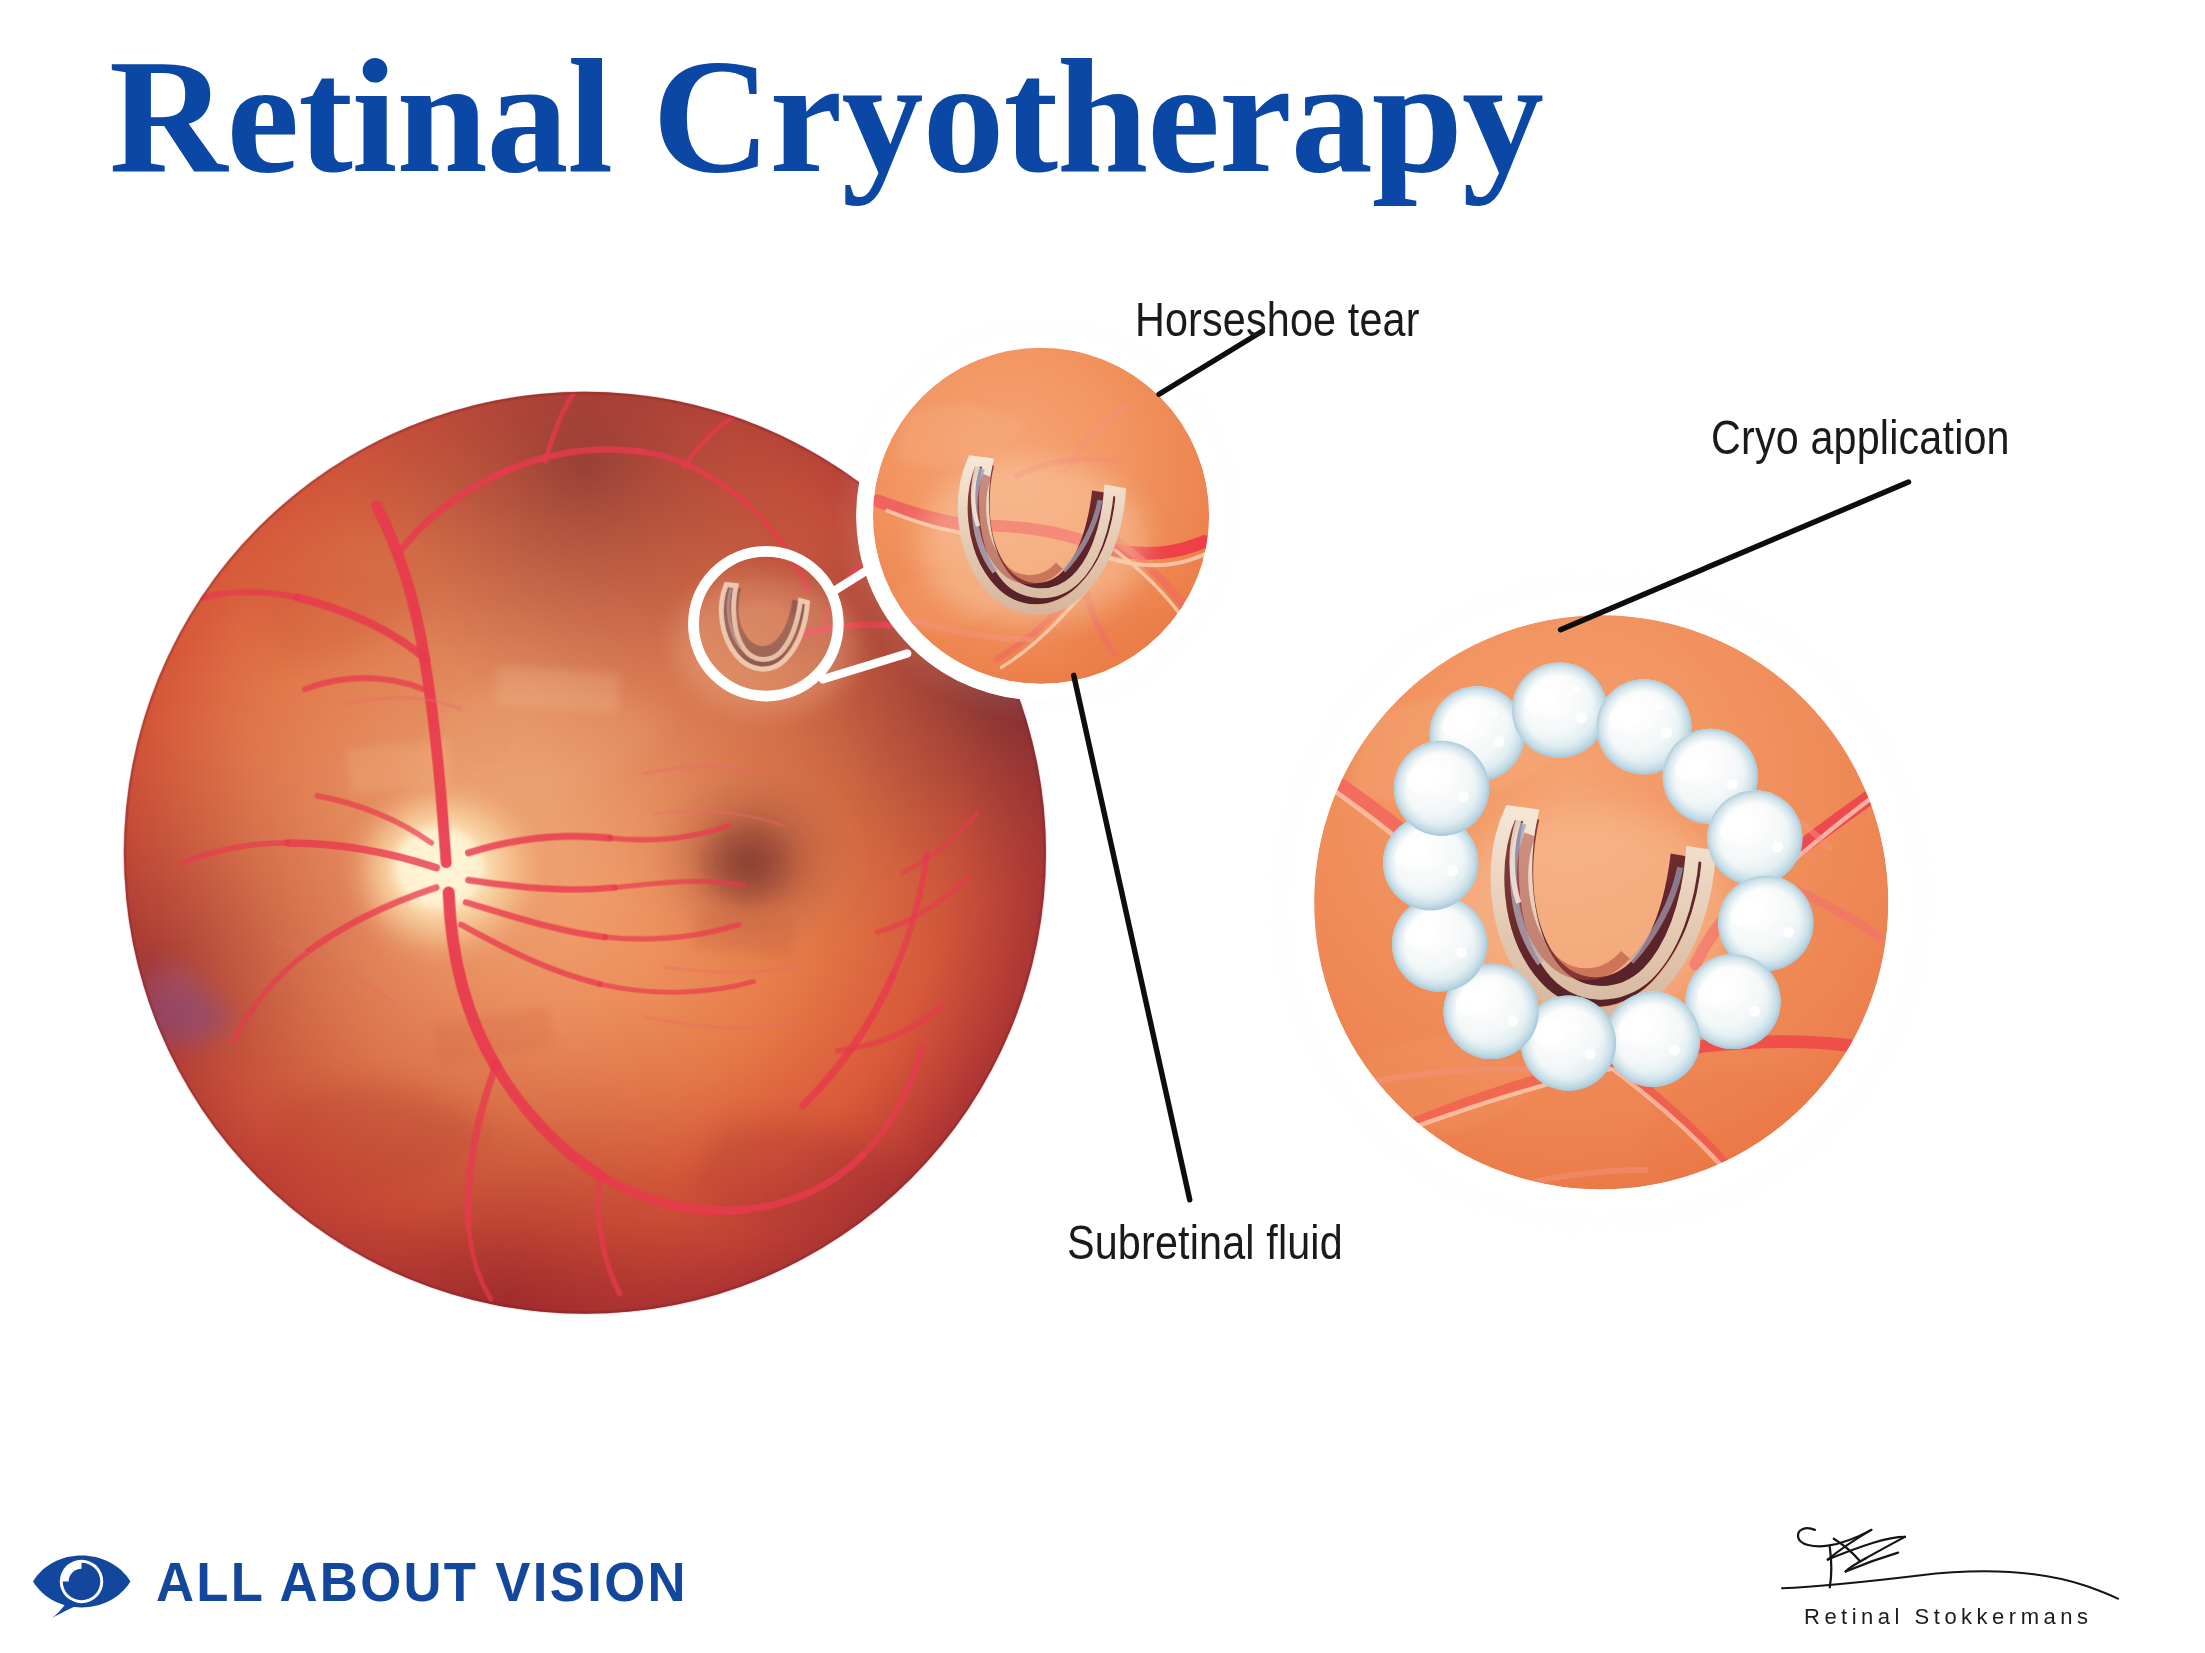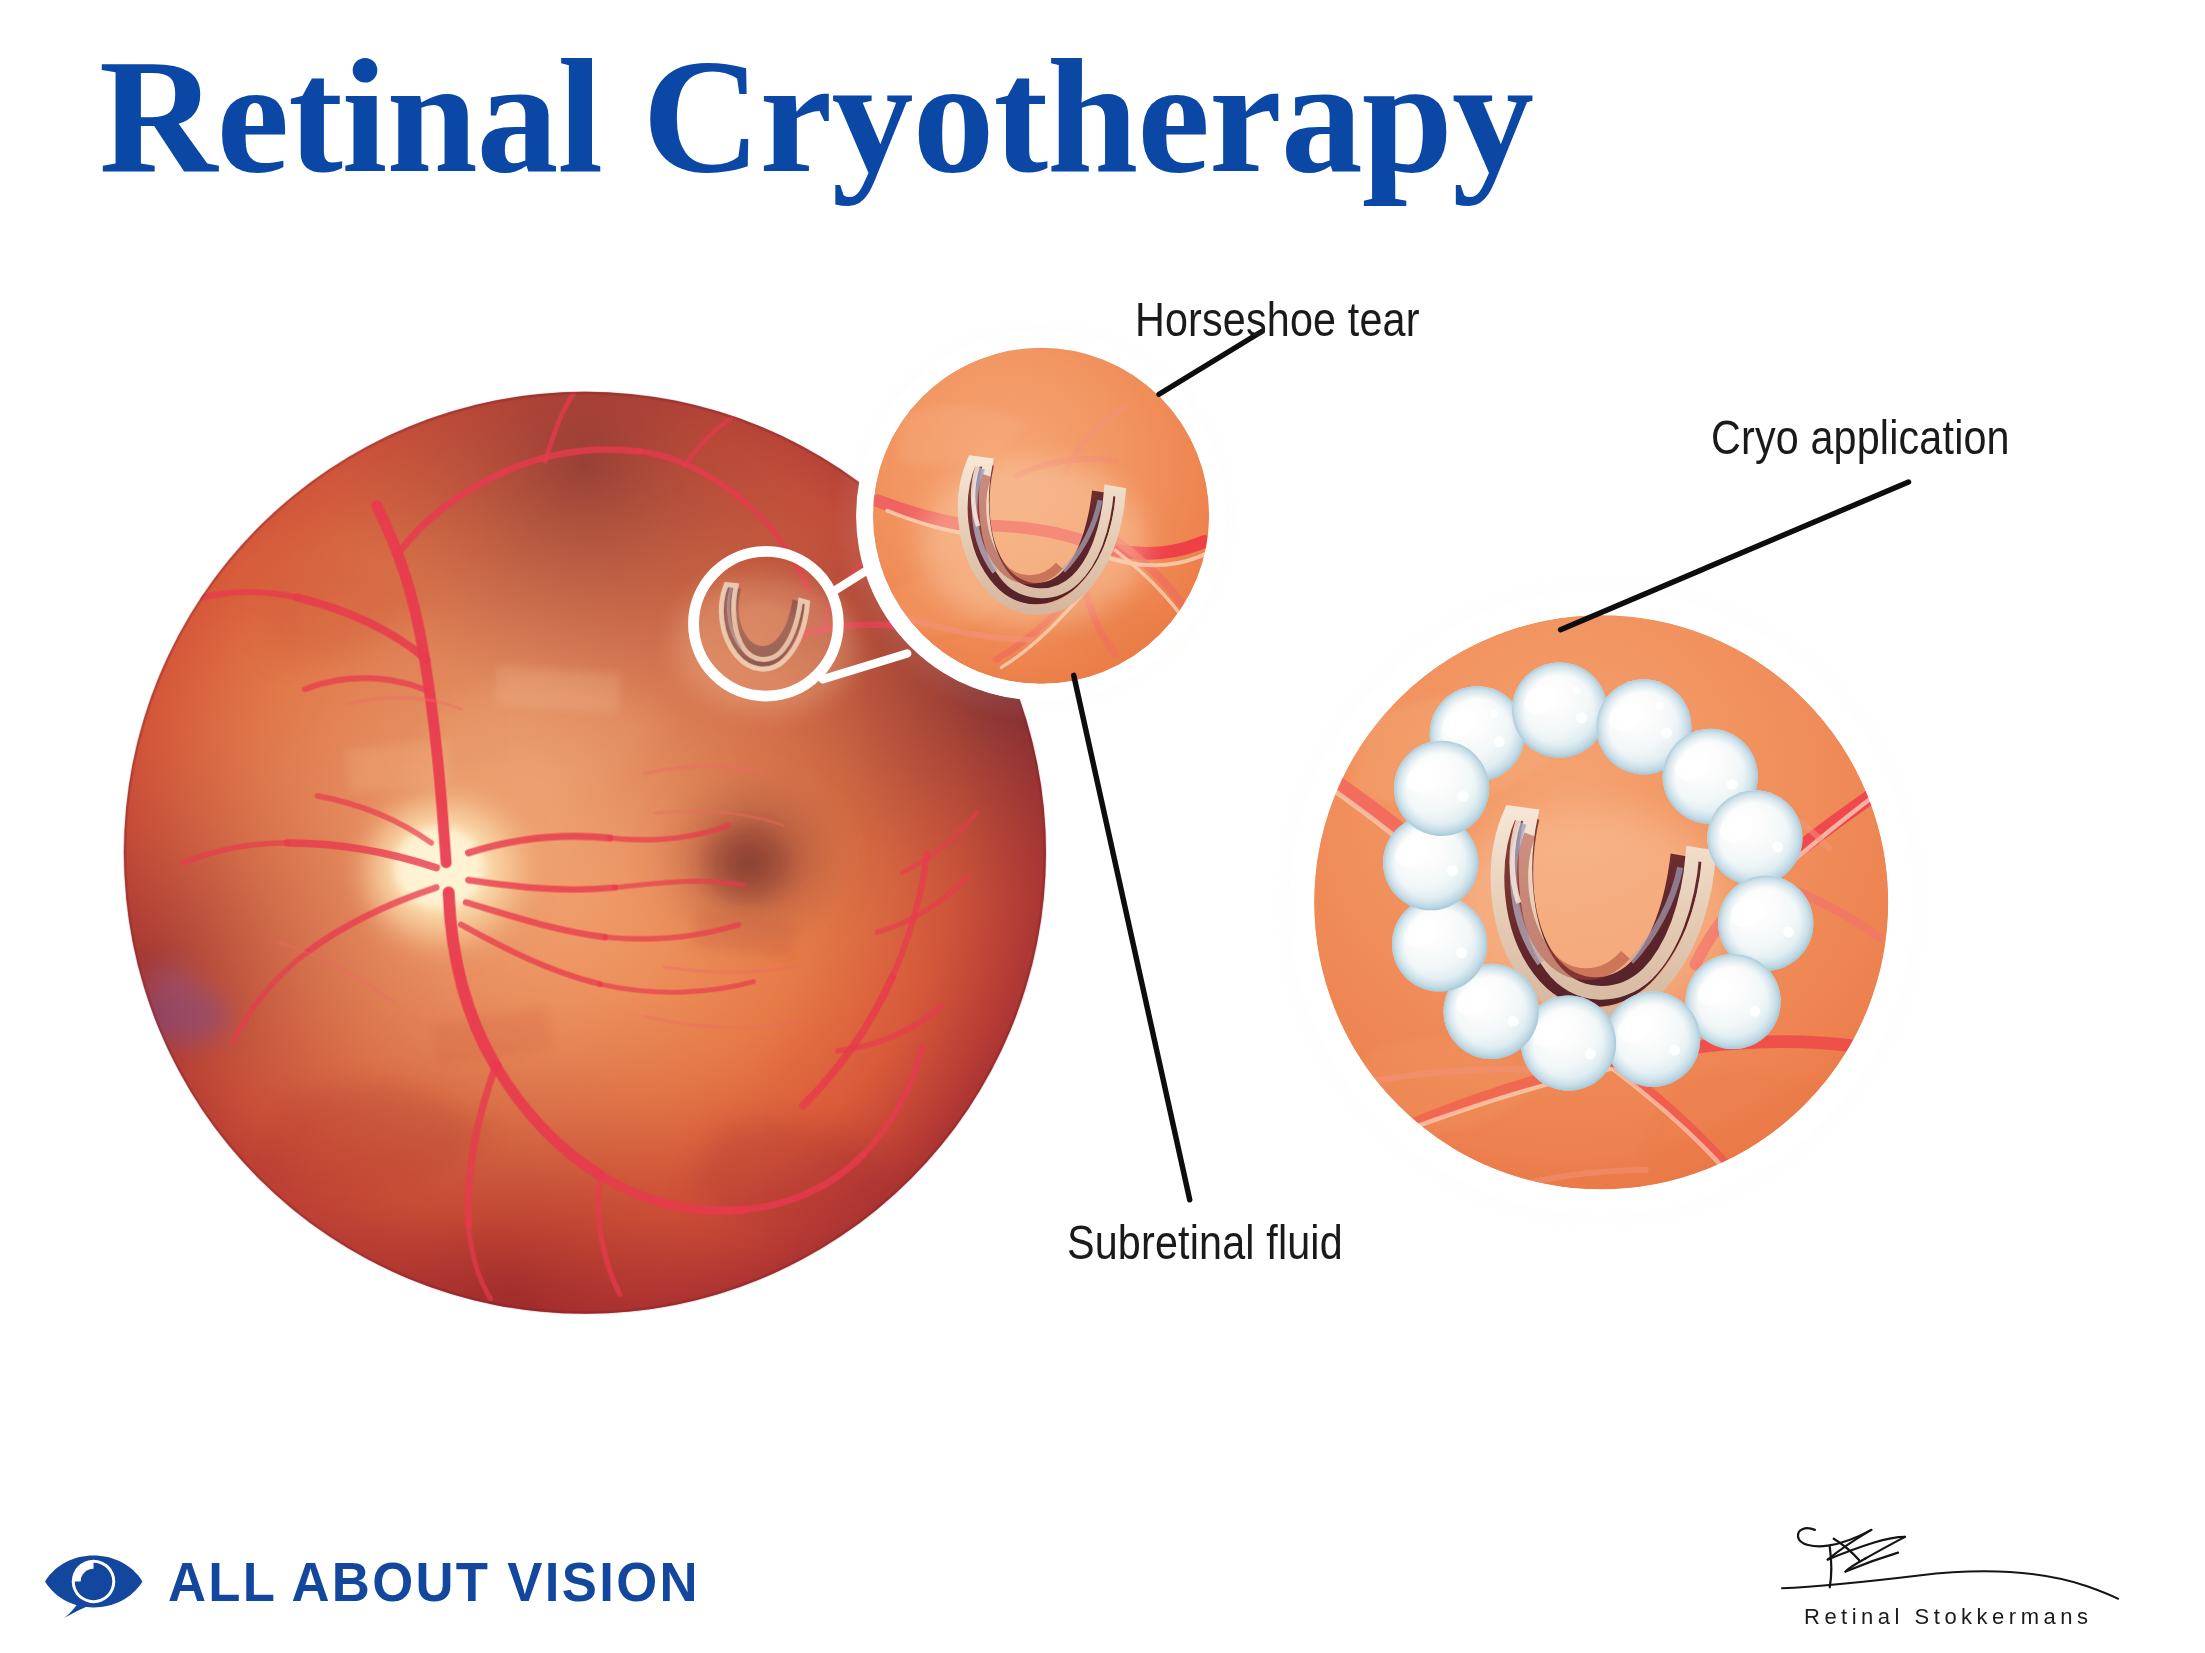--- a/index.html
+++ b/index.html
@@ -6,21 +6,21 @@
   html,body{margin:0;padding:0;background:#ffffff;}
   body{
     font-family:"Liberation Sans", sans-serif;
     width:2205px;height:1654px;position:relative;overflow:hidden;
     background:#ffffff;
   }
   .stage{position:absolute;inset:0;}
 
   
   #page-title{
-    position:absolute;left:99px;top:30px;
+    position:absolute;left:109px;top:30px;
     font-family:"Liberation Serif", serif;
     font-weight:bold;
     font-size:164px;
     line-height:1.05;
     letter-spacing:-1px;
     color:#0B47A5;
     white-space:nowrap;
   }
 
   
@@ -36,21 +36,21 @@
     transform-origin:left center;
   }
   #label-horseshoe-tear{left:1135px;top:292px;}
   #label-cryo-application{left:1711px;top:410px;}
   #label-subretinal-fluid{left:1067px;top:1215px;}
 
   
   svg.art{position:absolute;left:0;top:0;width:2205px;height:1654px;overflow:visible;}
 
   
-  #logo{position:absolute;left:42px;top:1539px;display:flex;align-items:center;gap:22px;}
+  #logo{position:absolute;left:30px;top:1539px;display:flex;align-items:center;gap:22px;}
   #logo-wordmark{
     font-family:"Liberation Sans", sans-serif;
     font-weight:bold;
     font-size:56px;
     letter-spacing:2.5px;
     color:#13479E;
     transform:scaleX(0.94);
     transform-origin:left center;
     white-space:nowrap;
   }

